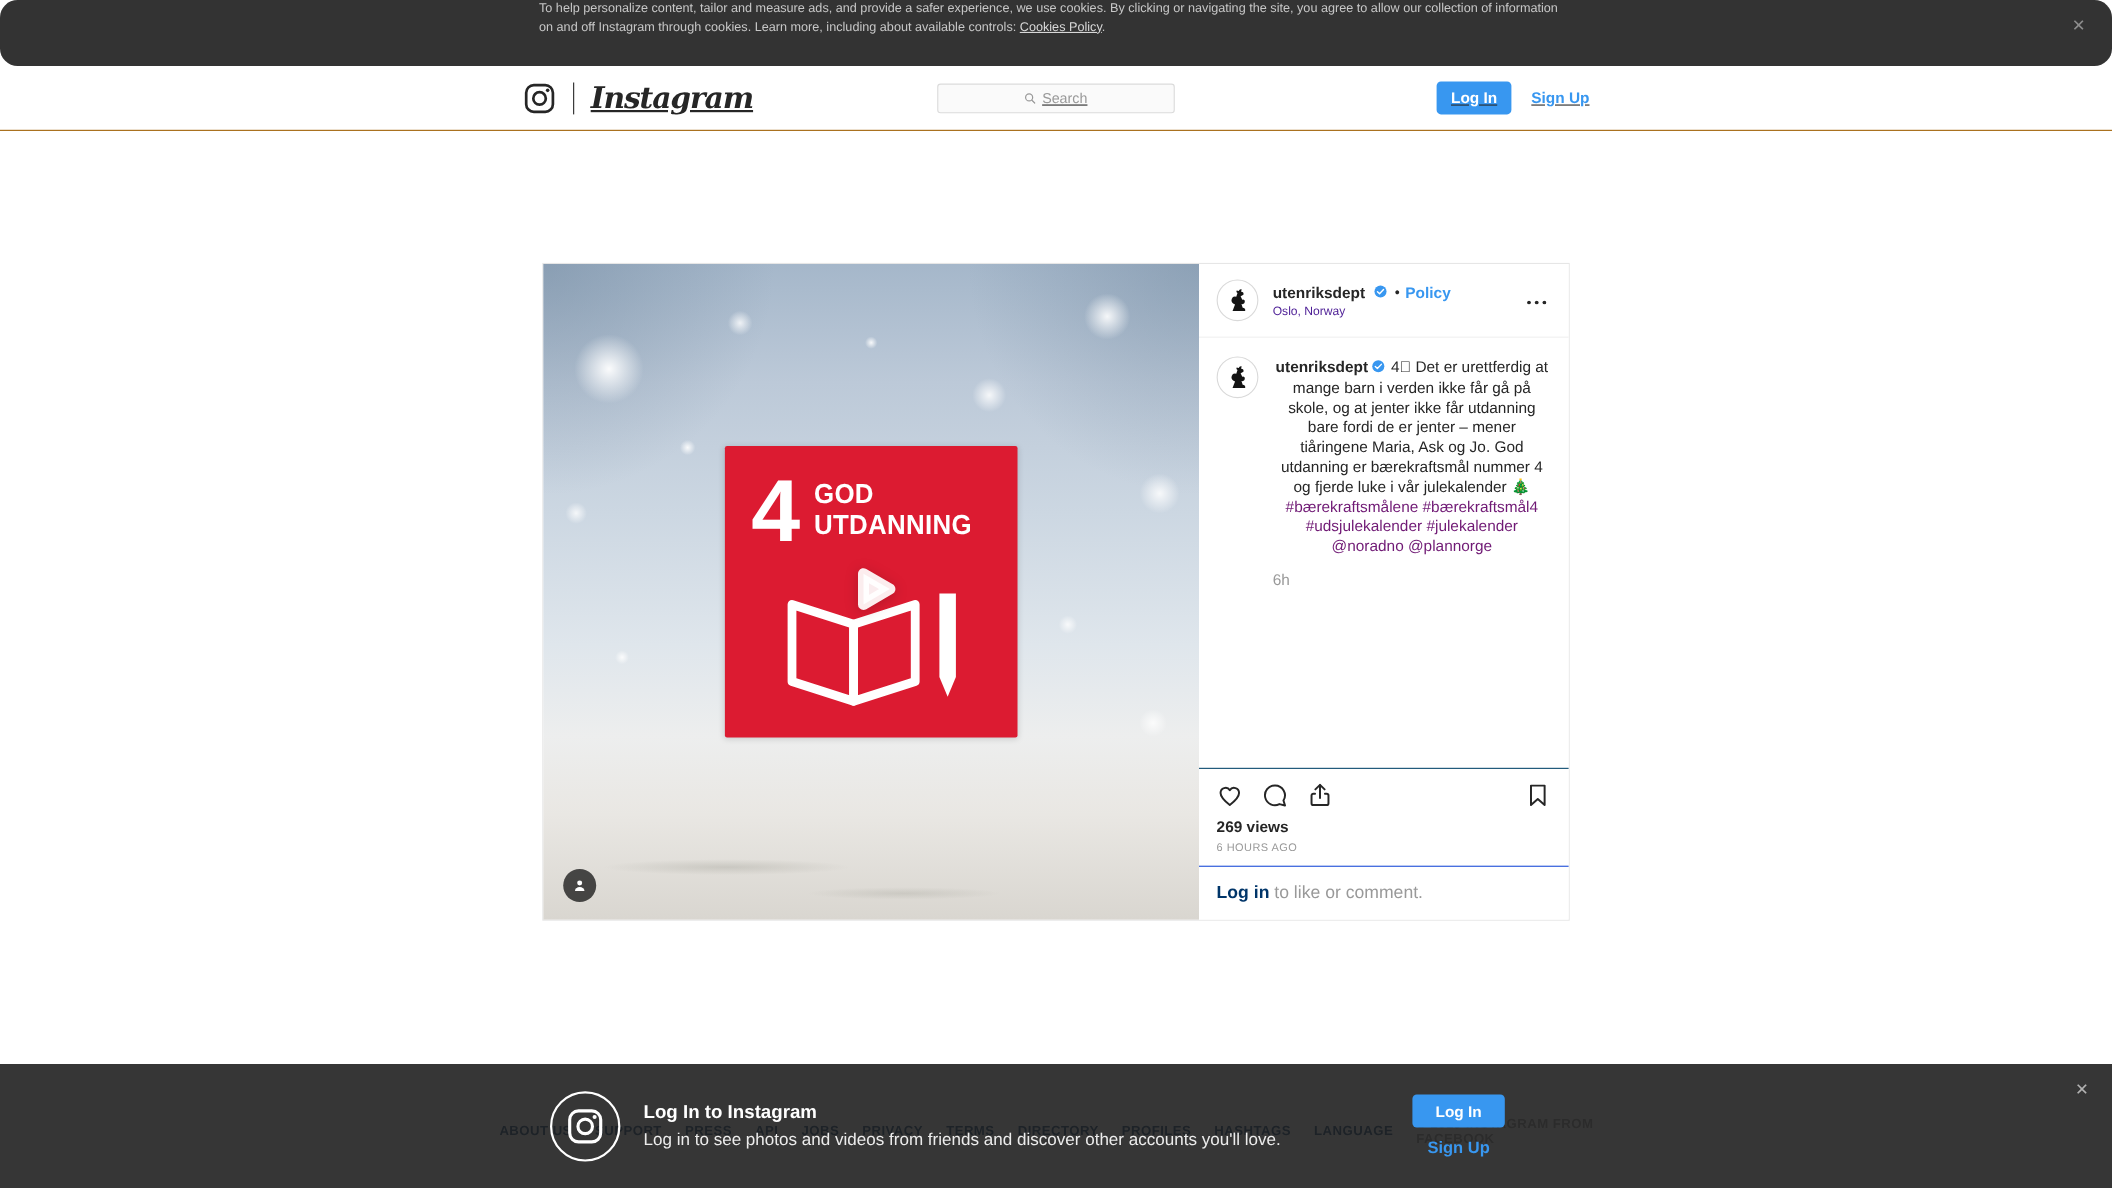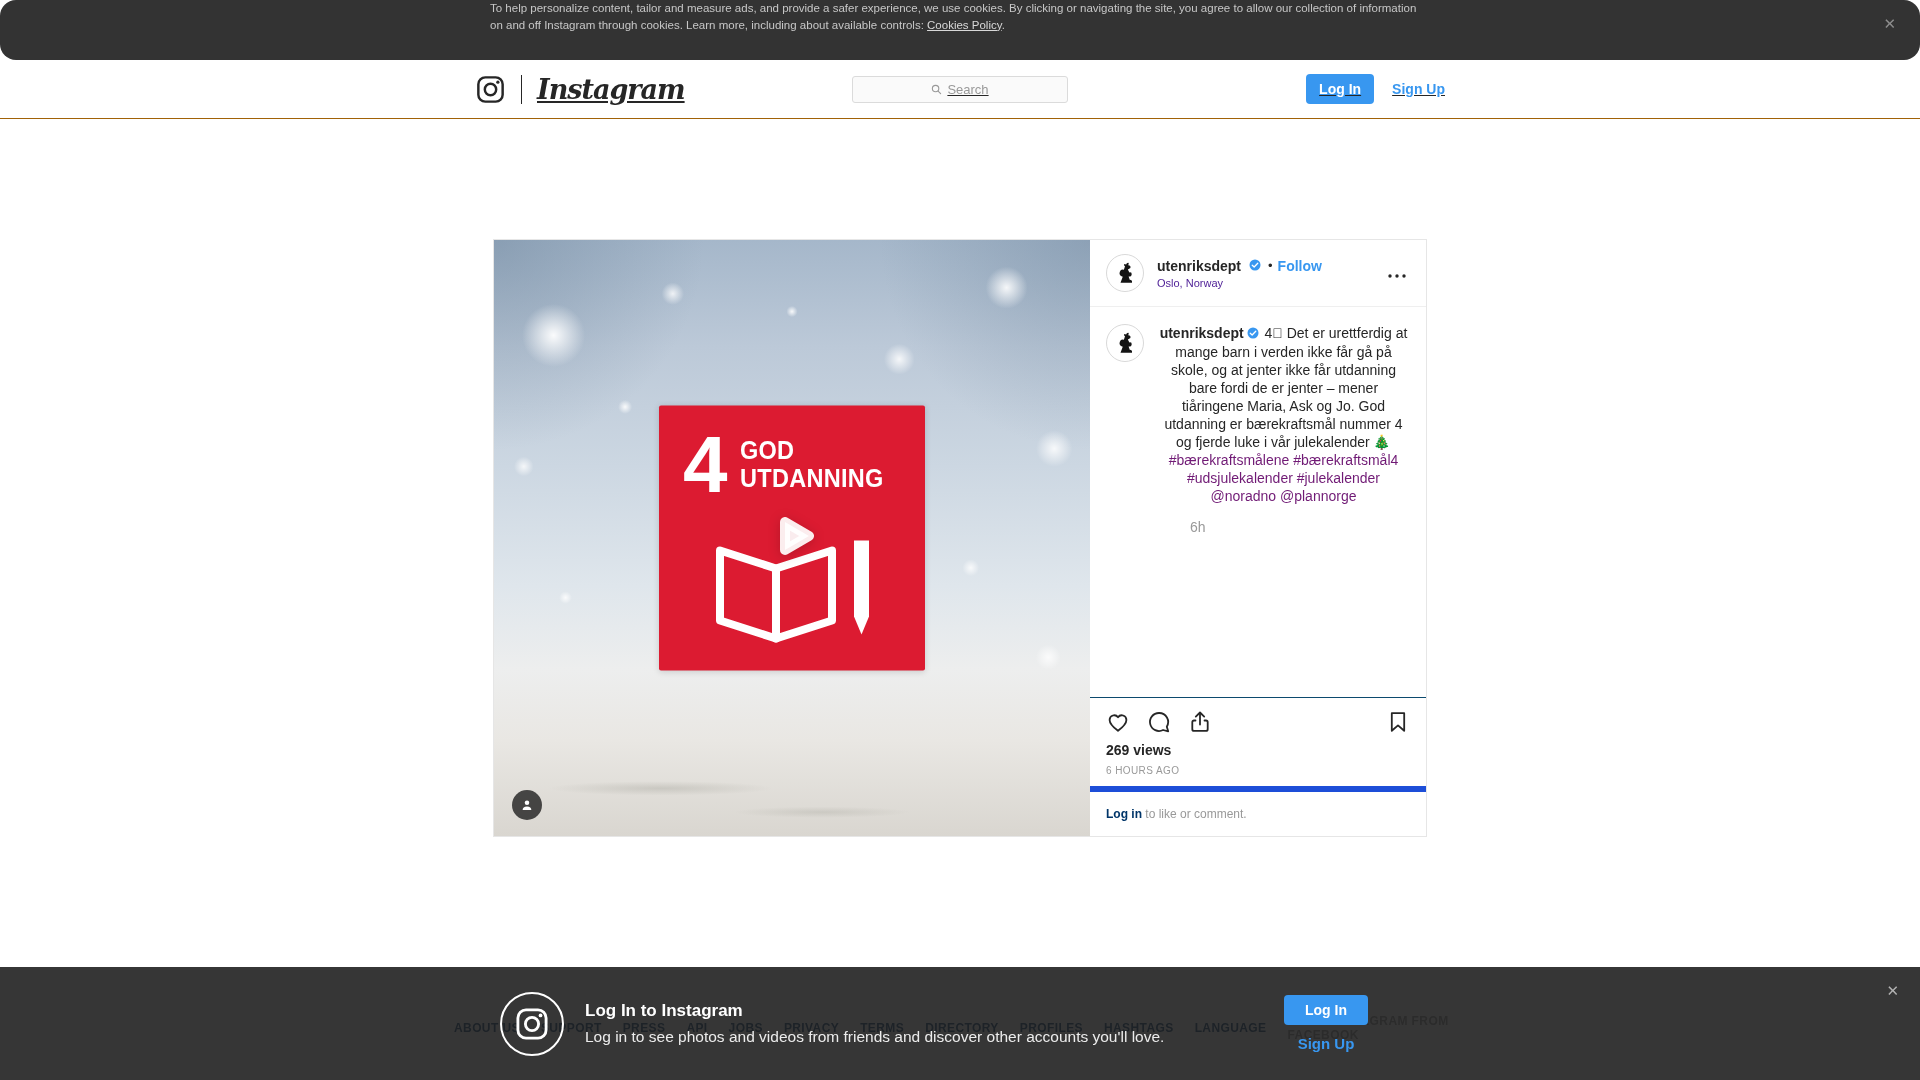--- a/index.html
+++ b/index.html
@@ -62,30 +62,30 @@
   .username { font-weight: 700; color: #262626; cursor: pointer; }
   .dot-sep { color: #262626; font-size: 13px; }
   .follow-link { color: #3897f0; font-weight: 700; cursor: pointer; }
   .location { font-size: 11px; color: #4c1d95; margin-top: 3px; cursor: pointer; }
   .more-btn { margin-left: auto; cursor: pointer; padding: 4px; }
 
   .comments { flex: 1; padding: 17px 16px; display: flex; gap: 13px; overflow: hidden; }
   .comment-body { font-size: 14px; line-height: 18px; color: #262626; width: 253px; text-align: center; }
   .badge-inline { display: inline-block; vertical-align: -1px; margin: 0 2px 0 3px; }
   .tag-link { color: #701a75; cursor: pointer; }
-  .comment-age { color: #999; font-size: 14px; margin-top: 14px; margin-left: 33px; }
+  .comment-age { color: #999; font-size: 14px; margin-top: 14px; }
 
   .actions-block { border-top: 1px solid #0c4a6e; padding: 8px 16px 10px; }
   .action-row { display: flex; align-items: center; gap: 17px; padding-top: 4px; }
   .action-icon { cursor: pointer; display: flex; }
   .save-icon-wrap { margin-left: auto; }
   .views { font-weight: 700; font-size: 14px; margin-top: 8px; cursor: pointer; }
   .posted { color: #999; font-size: 10px; letter-spacing: .4px; margin-top: 7px; }
 
-  .comment-box { border-top: 6px solid #1d4ed8; padding: 15px 16px; font-size: 12px; color: #999; }
+  .comment-box { border-top: 1px solid #1d4ed8; padding: 15px 16px; font-size: 16px; color: #999; }
   .login-inline { color: #003569; font-weight: 600; cursor: pointer; }
 
   
   .bottom-area { position: fixed; left: 0; right: 0; bottom: 0; height: 113px; }
   .site-footer { position: absolute; inset: 0; background: #fff; }
   .footer-inner { width: 1012px; margin: 0 auto; padding-top: 47px; display: flex; align-items: center; }
   .footer-link { font-size: 12px; font-weight: 700; letter-spacing: .4px; color: #003569; margin-right: 21px; cursor: pointer; white-space: nowrap; }
   .footer-copy { margin-left: auto; font-size: 12px; font-weight: 700; letter-spacing: .4px; color: #8e8e8e; }
 
   .login-banner { position: absolute; inset: 0; background: rgba(32,32,32,.9); }
@@ -180,21 +180,21 @@
         <div class="author-meta">
           <div class="author-row">
             <span class="username">utenriksdept</span>
             <span class="badge-inline">
               <svg width="12" height="12" viewBox="0 0 24 24">
                   <circle cx="12" cy="12" r="11" fill="#3897f0"></circle>
                   <path d="M6.5 12.5 L10.3 16 L17.5 8.5" stroke="#fff" stroke-width="2.6" fill="none" stroke-linecap="round" stroke-linejoin="round"></path>
                 </svg>
             </span>
             <span class="dot-sep">•</span>
-            <span class="follow-link">Follow</span>
+            <span class="follow-link">Policy</span>
           </div>
           <div class="location">Oslo, Norway</div>
         </div>
         <span class="more-btn">
           <svg width="18" height="4" viewBox="0 0 18 4">
               <circle cx="2" cy="2" r="1.7" fill="#262626"></circle>
               <circle cx="9" cy="2" r="1.7" fill="#262626"></circle>
               <circle cx="16" cy="2" r="1.7" fill="#262626"></circle>
             </svg>
         </span>

